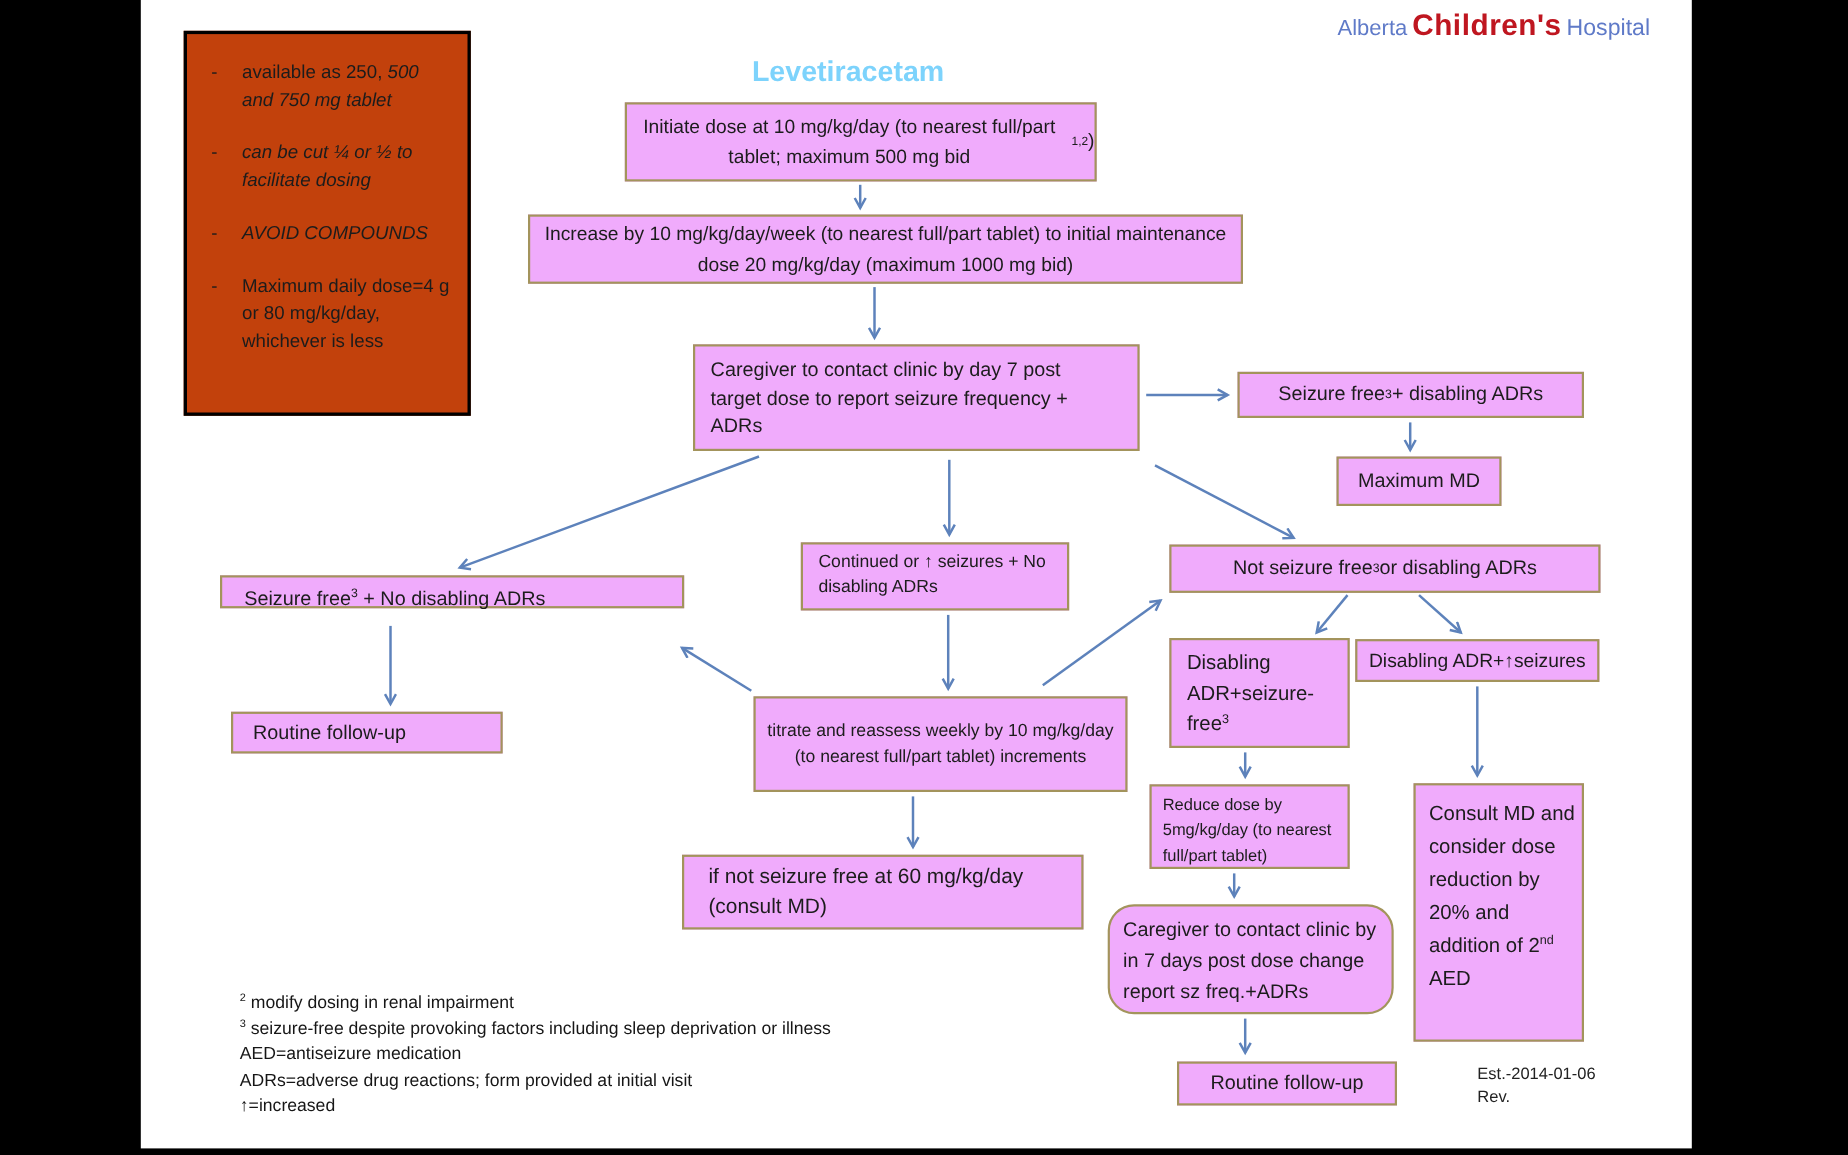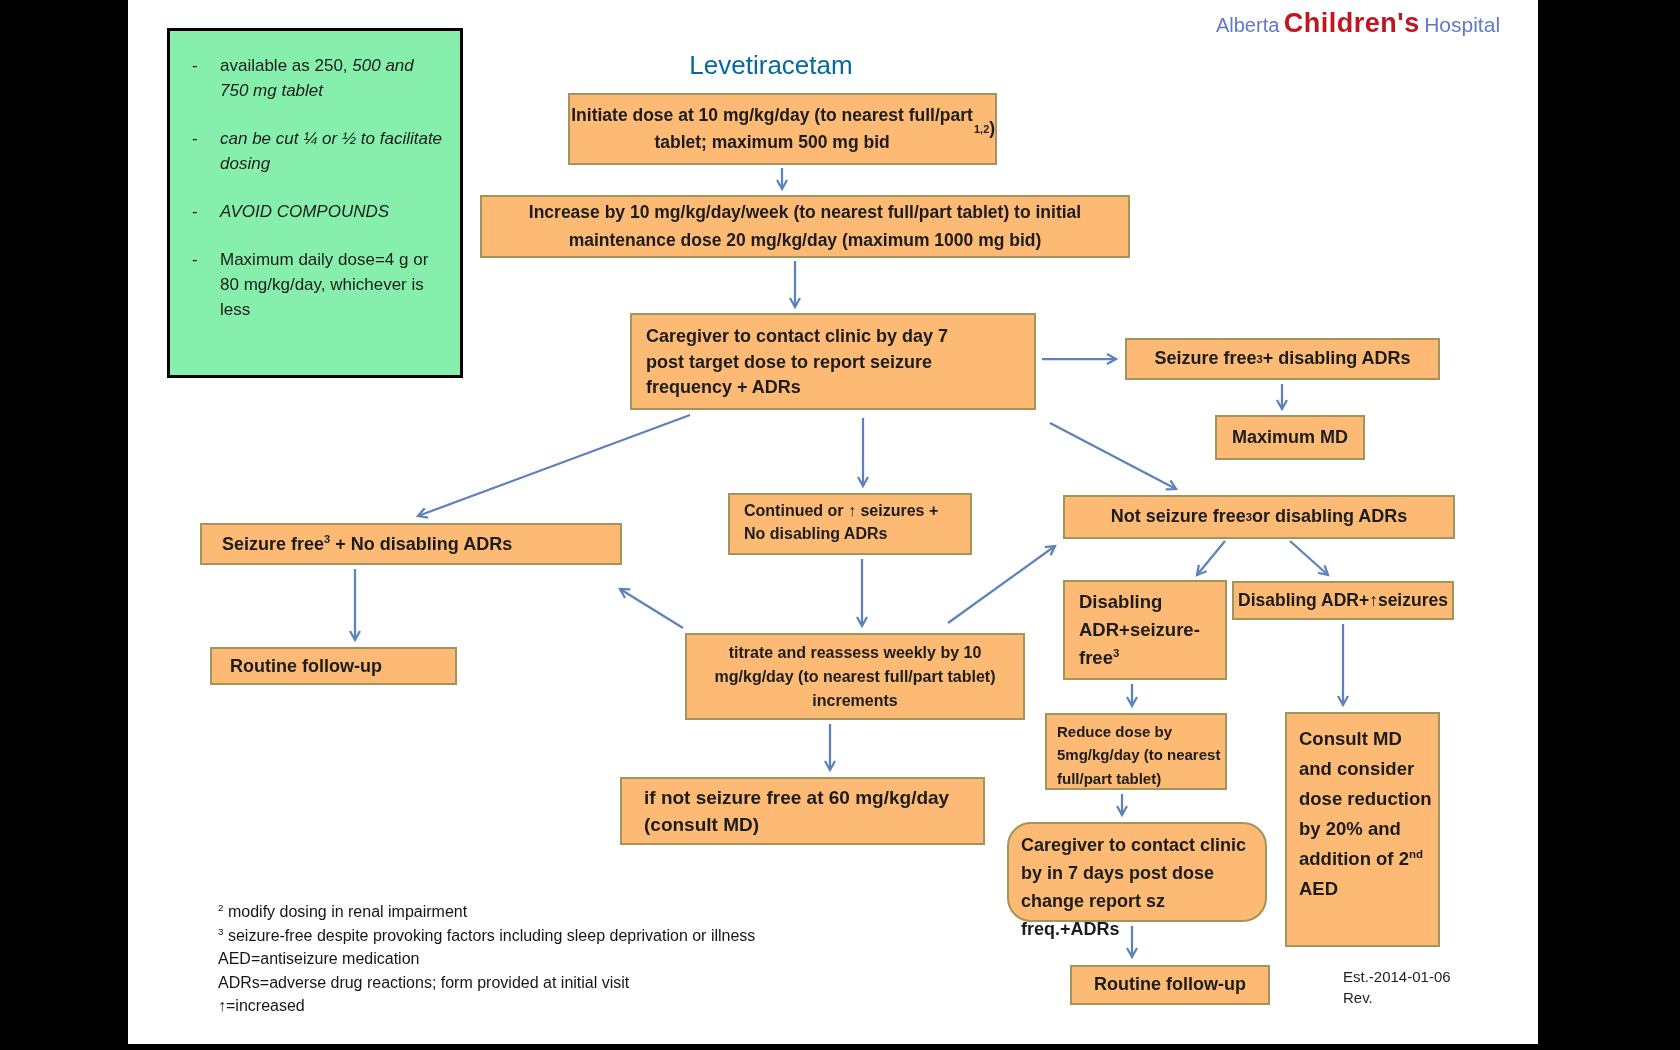--- a/index.html
+++ b/index.html
@@ -13,54 +13,54 @@
     position:absolute;left:128px;top:0;width:1410px;height:1044px;
     background:#fff;
   }
   #arrow-layer{position:absolute;left:0;top:0;width:1680px;height:1050px;z-index:5;pointer-events:none;}
   .flow-line{stroke:var(--arrow);stroke-width:2.25;fill:none;}
   #arrowhead path{stroke:var(--arrow);stroke-width:2.25;fill:none;}
 
   .fbox{
     position:absolute;z-index:10;box-sizing:border-box;
     border:2px solid var(--box-border);
-    background:#fdba74;
-    font-size:18px;line-height:1.42;font-weight:bold;
+    background:#f0abfc;
+    font-size:18px;line-height:1.42;
   }
   .fbox.center{display:flex;align-items:center;justify-content:center;text-align:center;}
 
   
   #logo{position:absolute;left:1180px;top:8px;width:356px;z-index:10;
         text-align:center;white-space:nowrap;}
   #logo .alberta{color:var(--logo-blue);font-size:20px;}
   #logo .childrens{color:var(--logo-red);font-size:27px;font-weight:700;letter-spacing:.5px;}
   #logo .hospital{color:var(--logo-blue);font-size:21px;}
 
   
   #info-box{
-    position:absolute;left:167px;top:28px;width:296px;height:350px;z-index:10;
-    border:3px solid #000;box-sizing:border-box;background:#86efac;
+    position:absolute;left:167px;top:28px;width:261px;height:350px;z-index:10;
+    border:3px solid #000;box-sizing:border-box;background:#c2410c;
     padding:22px 14px 0 18px;font-size:17px;line-height:25px;
   }
   #info-box ul{list-style:none;margin:0;padding:0;}
   #info-box li{position:relative;padding-left:32px;margin-bottom:23px;}
   #info-box li::before{content:"-";position:absolute;left:4px;top:0;}
 
   #page-title{
     position:absolute;left:556px;top:50px;width:430px;z-index:10;
-    text-align:center;font-size:26px;font-weight:400;color:#0369a1;
+    text-align:center;font-size:26px;font-weight:700;color:#7dd3fc;
   }
 
   
   #box-initiate{left:568px;top:93px;width:429px;height:72px;font-size:17.5px;line-height:1.55;}
   #box-increase{left:480px;top:195px;width:650px;height:63px;font-size:17.5px;line-height:1.55;}
   #box-caregiver1{left:630px;top:313px;width:406px;height:97px;padding:9px 50px 0 14px;}
   #box-sf-dadr{left:1125px;top:338px;width:315px;height:42px;}
   #box-consult-md{left:1215px;top:415px;width:150px;height:45px;}
-  #box-sf-no-dadr{left:200px;top:523px;width:422px;height:42px;padding:7px 0 0 20px;}
+  #box-sf-no-dadr{left:200px;top:523px;width:422px;height:30px;padding:7px 0 0 20px;}
   #box-continued{left:728px;top:493px;width:244px;height:62px;font-size:16px;padding:5px 8px 0 14px;}
   #box-not-sf{left:1063px;top:495px;width:392px;height:44px;}
   #box-routine1{left:210px;top:647px;width:247px;height:38px;padding:5px 0 0 18px;}
   #box-titrate{left:685px;top:633px;width:340px;height:87px;font-size:16px;line-height:1.5;padding:0 10px;}
   #box-ifnot{left:620px;top:777px;width:365px;height:68px;font-size:19px;padding:6px 20px 0 22px;}
   #box-disabling-sf{left:1063px;top:580px;width:164px;height:100px;font-size:18.5px;line-height:1.5;padding:6px 10px 0 14px;}
   #box-disabling-seiz{left:1232px;top:581px;width:222px;height:39px;font-size:17.5px;}
   #box-reduce{left:1045px;top:713px;width:182px;height:77px;font-size:15px;line-height:1.55;padding:5px 4px 0 10px;}
   #box-caregiver2{left:1007px;top:822px;width:260px;height:100px;font-size:18px;line-height:1.55;padding:8px 4px 0 12px;border-radius:24px;}
   #box-routine2{left:1070px;top:965px;width:200px;height:40px;}

